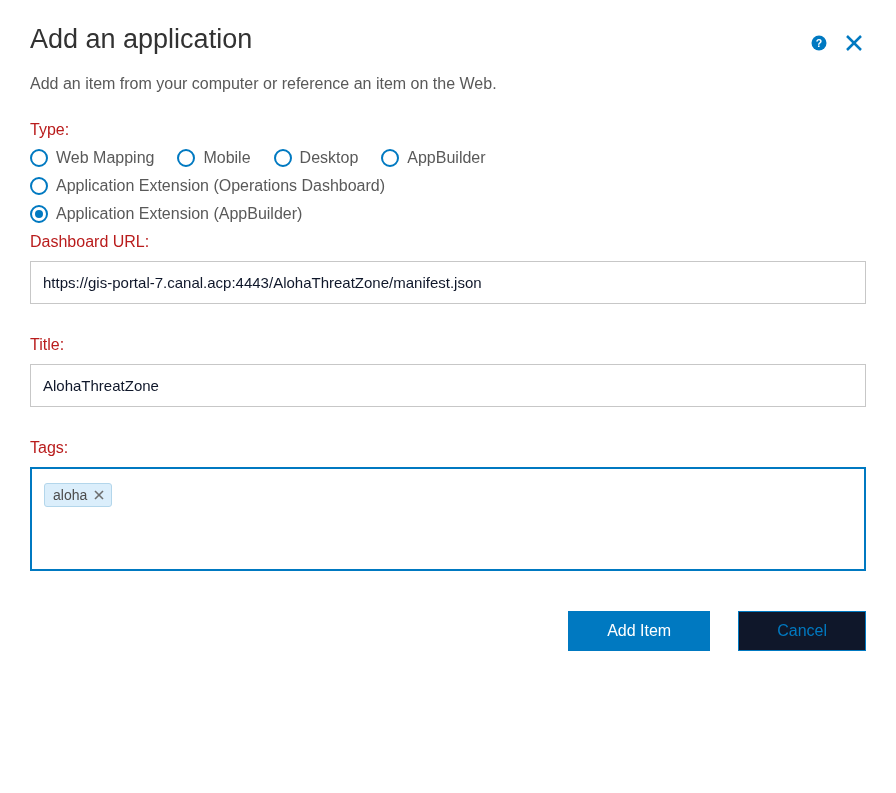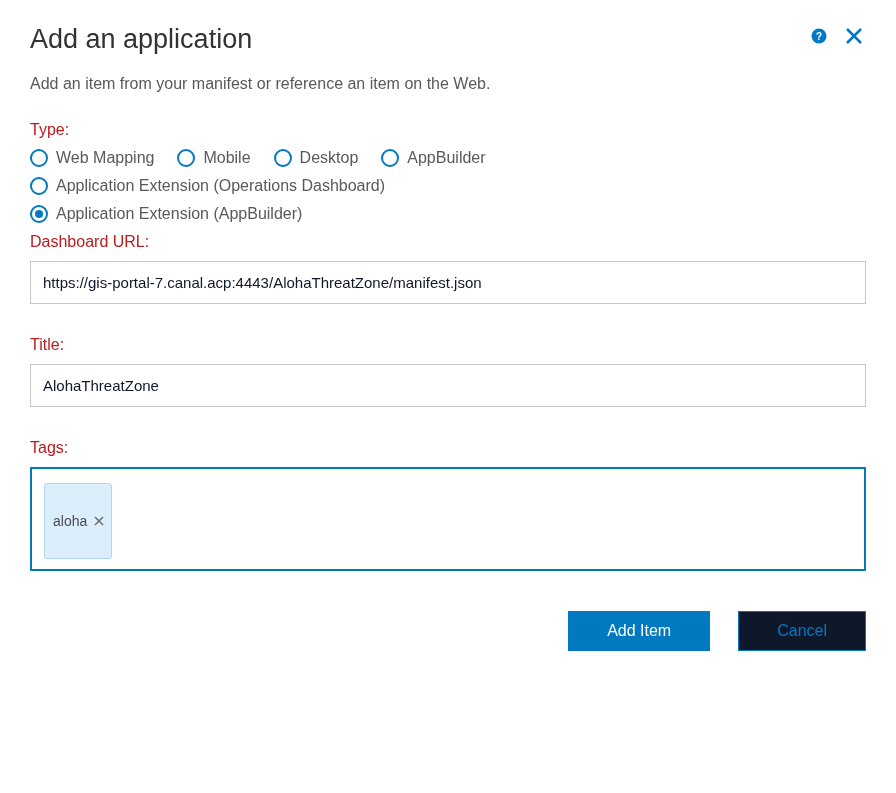--- a/index.html
+++ b/index.html
@@ -6,21 +6,21 @@
     body {
       font-family: "Segoe UI", "Helvetica Neue", Arial, sans-serif;
       background: #ffffff;
       color: #323232;
       width: 896px;
       padding: 24px 30px;
       font-size: 15px;
     }
     .header-row {
       display: flex;
-      align-items: flex-start;
+      align-items: flex-end;
       justify-content: space-between;
       margin-bottom: 20px;
     }
     .dialog-title {
       font-size: 27px;
       font-weight: 400;
       color: #323232;
     }
     .header-icons {
       display: flex;
@@ -62,21 +62,21 @@
       font-family: inherit;
       outline: none;
     }
     .section-gap { margin-bottom: 32px; }
     .section-gap-sm { margin-bottom: 10px; }
     .tags-box {
       border: 2px solid #0079c1;
       padding: 14px 12px 10px 12px;
       min-height: 104px;
       display: flex;
-      flex-direction: row;
+      flex-direction: column;
       gap: 12px;
     }
     .tag-chip {
       display: inline-flex;
       align-items: center;
       gap: 6px;
       background: #dbeefb;
       border: 1px solid #b3d6eb;
       padding: 3px 6px 3px 8px;
       border-radius: 3px;
@@ -139,21 +139,21 @@
     </span>
     <span class="close-icon">
       <svg viewBox="0 0 24 24" stroke="#0079c1" stroke-width="2.5" fill="none">
           <line x1="5" y1="5" x2="19" y2="19"></line>
           <line x1="19" y1="5" x2="5" y2="19"></line>
         </svg>
     </span>
   </div>
 </div>
 
-<p class="subtitle">Add an item from your manifest or reference an item on the Web.</p>
+<p class="subtitle">Add an item from your computer or reference an item on the Web.</p>
 
 <div class="field-label section-gap-sm">Type:</div>
 
 <div class="radio-rows section-gap-sm">
   <div class="radio-row">
     <label class="radio-item">
       <span class="radio-outer"></span>
       <span class="radio-label">Web Mapping</span>
     </label>
     <label class="radio-item">

